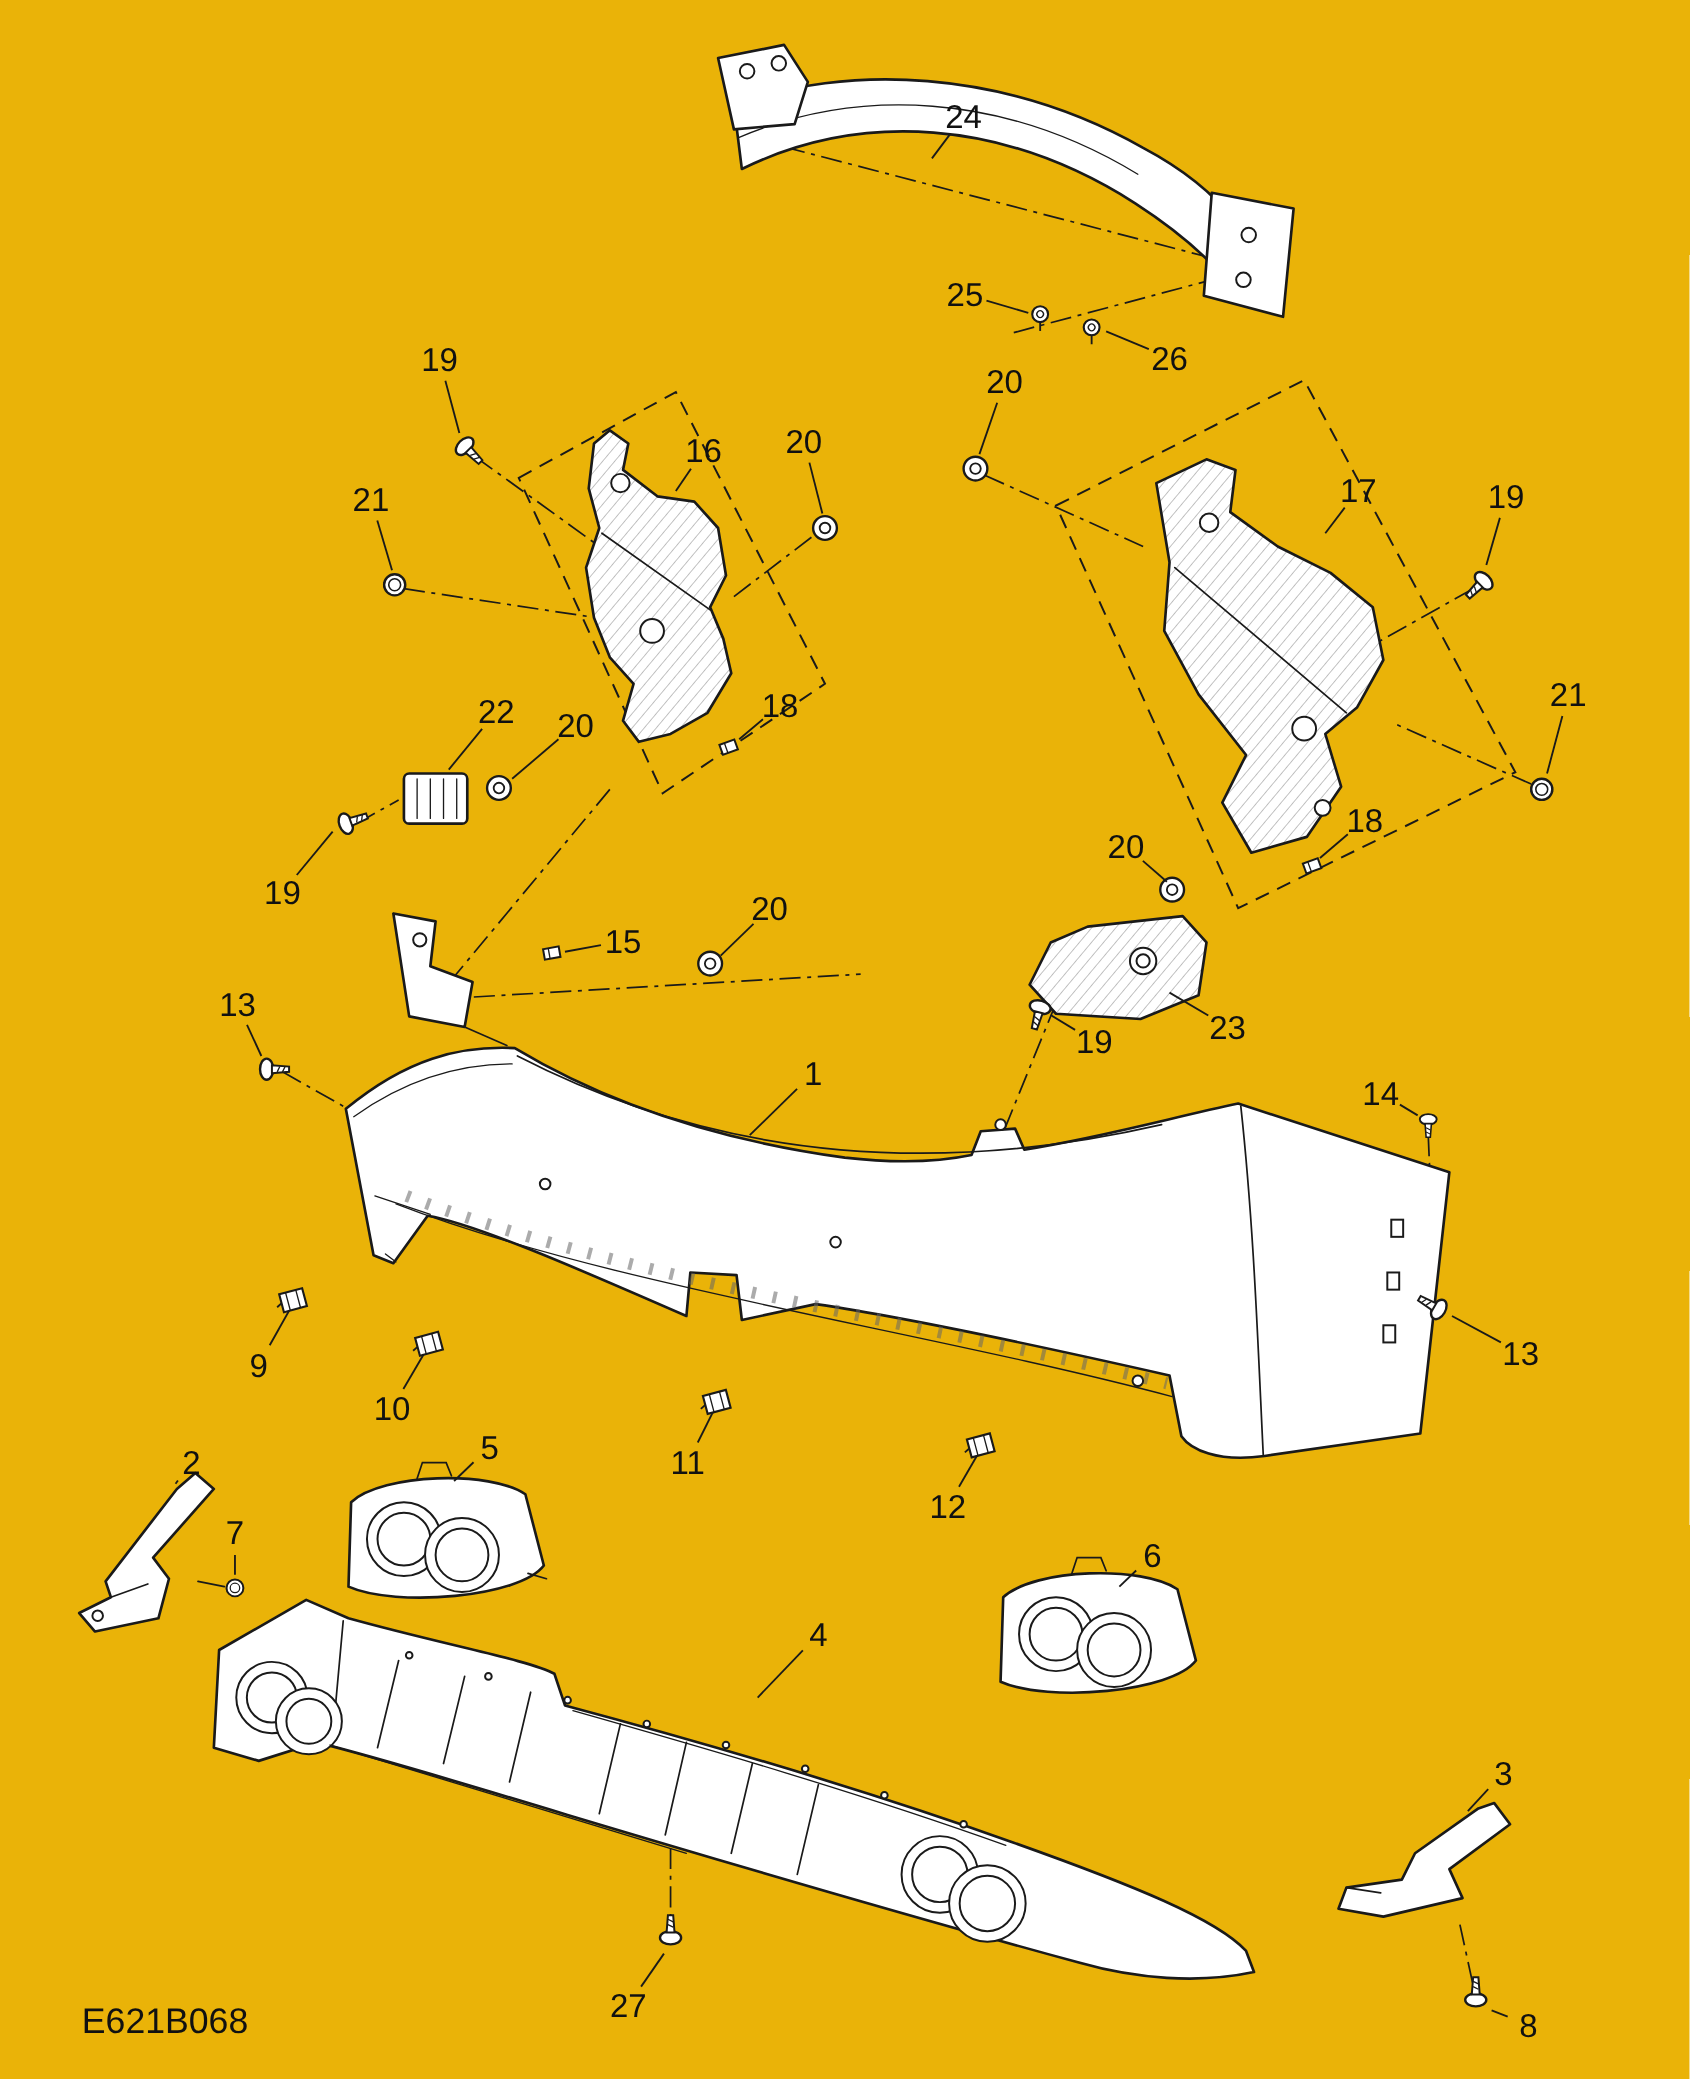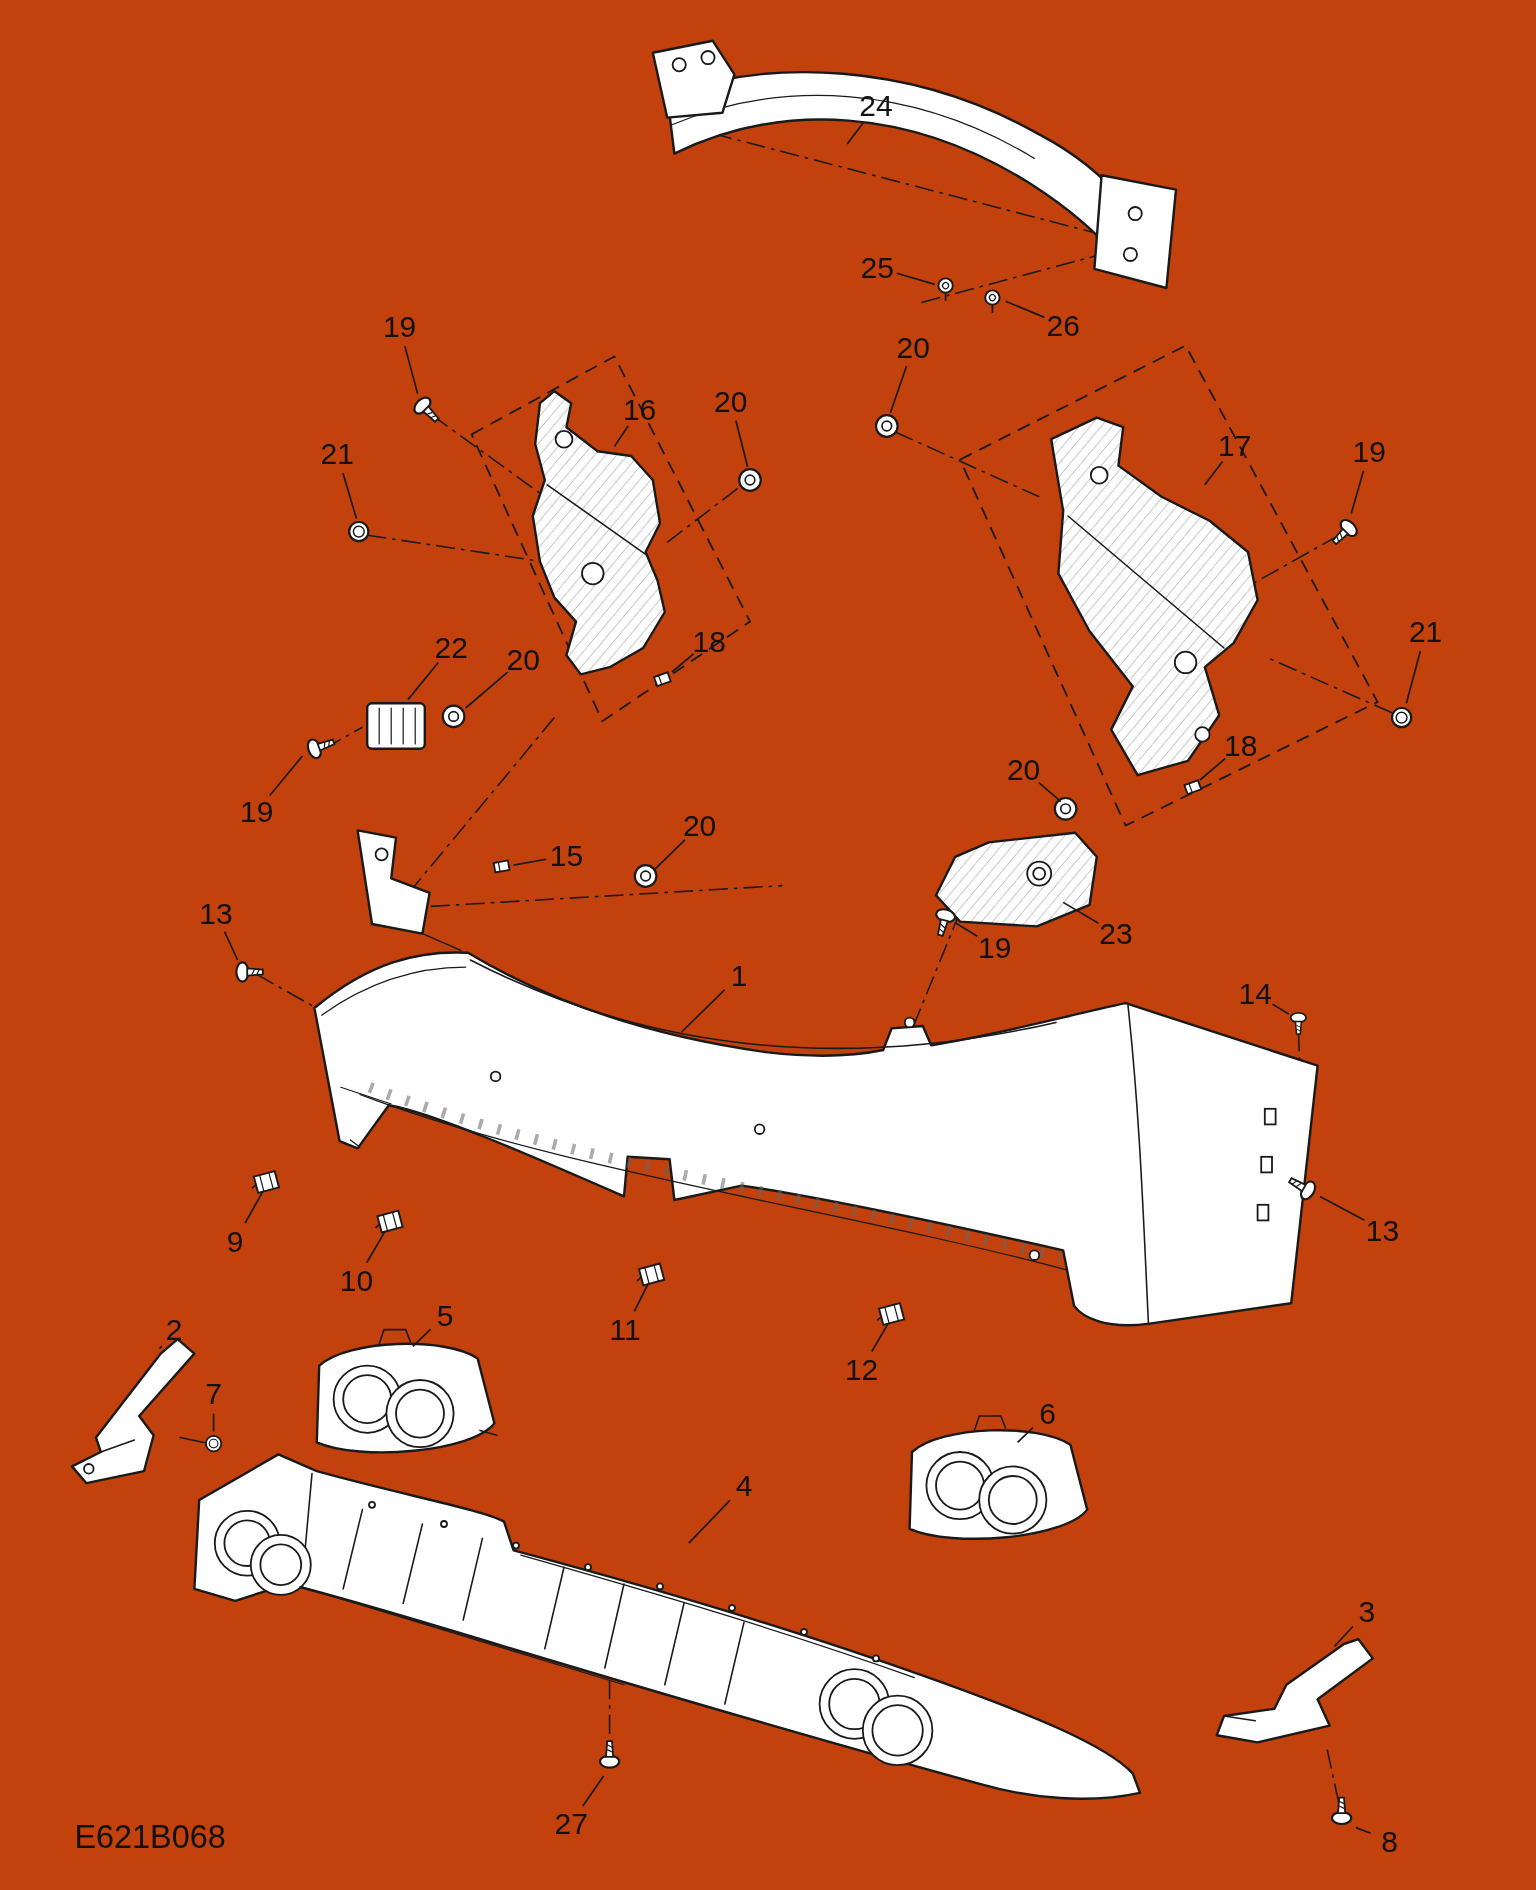--- a/index.html
+++ b/index.html
@@ -1,16 +1,16 @@
 <!DOCTYPE html>
 <html><head>
 <meta charset="utf-8">
 <style>
   html,body{margin:0;padding:0;background:#ffffff;}
-  .diagram-wrap{width:1536px;height:1890px;background:#c2410c;overflow:hidden;}
+  .diagram-wrap{width:1536px;height:1890px;background:#eab308;overflow:hidden;}
   svg{display:block;}
   .part{fill:#ffffff;stroke:#1a1a1a;stroke-width:2;stroke-linejoin:round;stroke-linecap:round;}
   .part-hatch{fill:url(#hatch);stroke:#1a1a1a;stroke-width:2;stroke-linejoin:round;}
   .detail{fill:none;stroke:#1a1a1a;stroke-width:1.3;stroke-linecap:round;}
   .thin{fill:none;stroke:#1a1a1a;stroke-width:1;stroke-linecap:round;}
   .hole{fill:#ffffff;stroke:#1a1a1a;stroke-width:1.5;}
   .dashbox{fill:none;stroke:#1a1a1a;stroke-width:1.5;stroke-dasharray:11 7;}
   .dashdot{fill:none;stroke:#1a1a1a;stroke-width:1.3;stroke-dasharray:16 5 3 5;}
   .leader{stroke:#1a1a1a;stroke-width:1.4;}
   .callout-text{font-family:"Liberation Sans",sans-serif;font-size:25px;fill:#111111;text-anchor:middle;}

